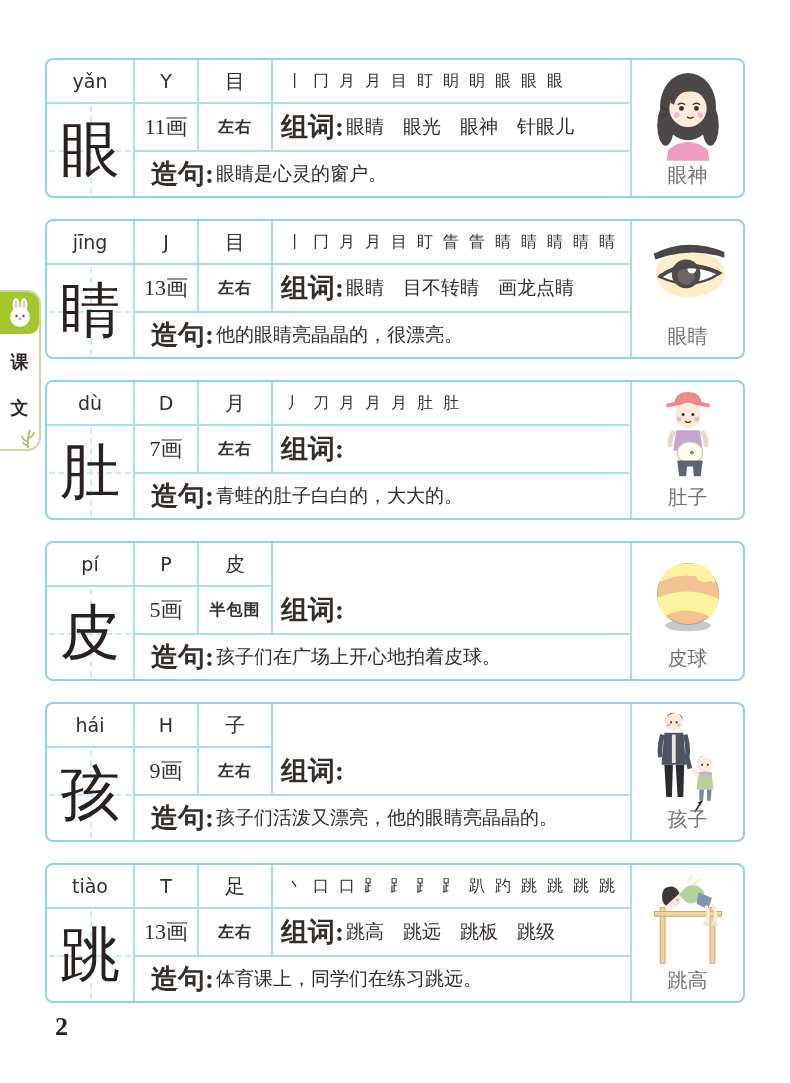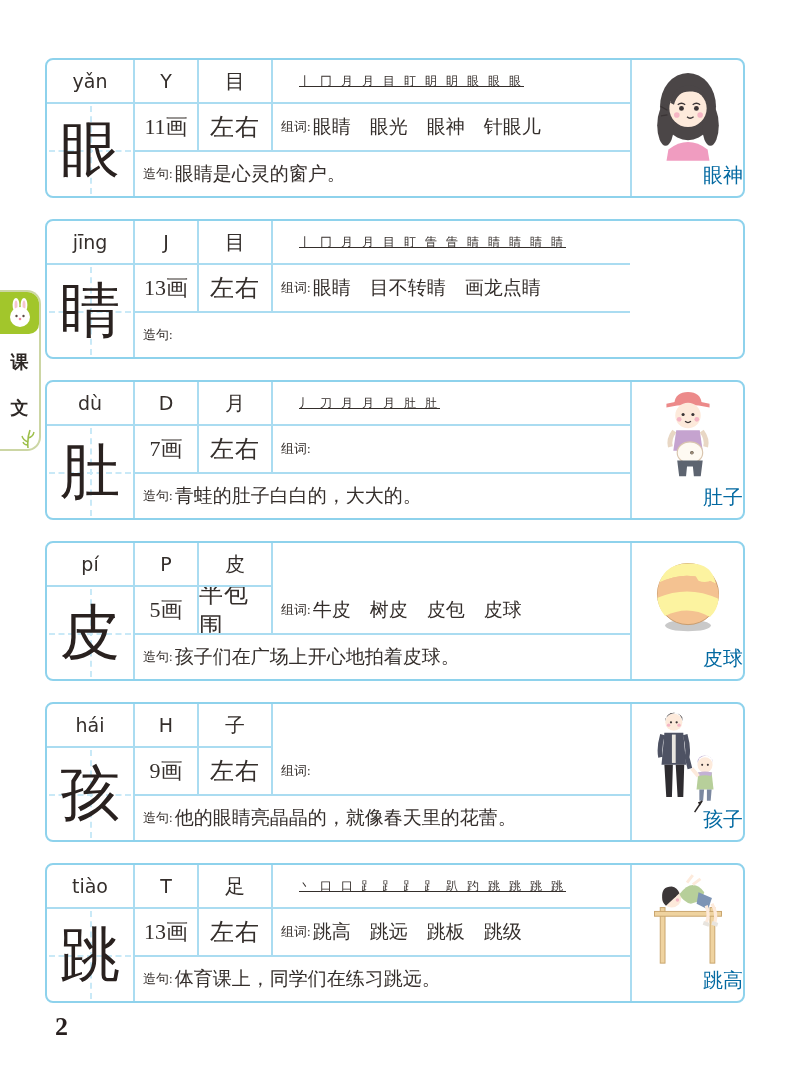--- a/index.html
+++ b/index.html
@@ -14,44 +14,44 @@
           grid-template-rows:44px 48px 1fr; }
 
   .br { border-right:2px solid #aadcf1; }
   .bb { border-bottom:2px solid #aadcf1; }
 
   .cell { display:flex; align-items:center; justify-content:center; overflow:hidden; }
 
   .pinyin   { grid-column:1; grid-row:1; font-family:"DejaVu Sans", sans-serif; font-size:19px; }
   .initial  { grid-column:2; grid-row:1; font-family:"DejaVu Sans", sans-serif; font-size:19px; }
   .radical  { grid-column:3; grid-row:1; font-size:20px; }
-  .strokes  { grid-column:4; grid-row:1; justify-content:flex-start; padding-left:26px;
-              font-size:12px; letter-spacing:3px; white-space:nowrap;text-decoration:underline; }
+  .strokes  { grid-column:4; grid-row:1; justify-content:flex-start; padding-left:14px;
+              font-size:16px; letter-spacing:3px; white-space:nowrap; }
 
   .charcell { grid-column:1; grid-row:2 / span 2; position:relative;
               display:flex; align-items:center; justify-content:center; }
   .charcell::before { content:""; position:absolute; left:50%; top:2px; bottom:2px;
                       border-left:2px dashed #c9e9f7; }
   .charcell::after  { content:""; position:absolute; top:50%; left:2px; right:2px;
                       border-top:2px dashed #c9e9f7; }
   .bigchar { position:relative; z-index:1; font-size:60px; line-height:1; color:#29211f; }
 
   .count     { grid-column:2; grid-row:2; font-size:22px; }
-  .structure { grid-column:3; grid-row:2; font-size:24px; letter-spacing:1px; }
+  .structure { grid-column:3; grid-row:2; font-size:16px; letter-spacing:1px;font-weight:bold; }
 
   .words { grid-column:4; grid-row:2; justify-content:flex-start; padding-left:8px;
            font-size:19px; white-space:nowrap; }
   .sentence { grid-column:2 / span 3; grid-row:3; justify-content:flex-start; padding-left:8px;
-              font-size:19px; white-space:nowrap; }
-  .lbl { font-weight:400; font-size:13px; margin-right:2px; }
+              font-size:19px; white-space:nowrap;margin-left:8px; }
+  .lbl { font-weight:700; font-size:27px; margin-right:2px; }
 
   .illu { grid-column:5; grid-row:1 / span 3; border-left:2px solid #aadcf1; position:relative;
           display:flex; justify-content:center; align-items:flex-start; padding-top:6px; }
-  .caption { position:absolute; bottom:7px; left:0; width:100%; text-align:right;
-             font-size:20px; color:#0369a1; }
+  .caption { position:absolute; bottom:7px; left:0; width:100%; text-align:center;
+             font-size:20px; color:#737373; }
 
   
   .side-tab { position:absolute; left:0; top:290px; width:41px; height:161px; background:#fff;
               border:2px solid #ccd6a4; border-left:none; border-radius:0 14px 14px 0; }
   .tab-head { height:42px; background:#a2c62b; border-radius:0 12px 10px 0;
               display:flex; align-items:center; justify-content:center; }
   .tab-chars { display:flex; flex-direction:column; align-items:center; gap:22px; margin-top:16px; }
   .tab-char { font-size:18px; font-weight:700; color:#2e2826; }
   .sprig { position:absolute; right:1px; bottom:1px; }
 
@@ -132,20 +132,33 @@
       <span class="bigchar">睛</span>
     </div>
     <div class="cell count br bb">13画</div>
     <div class="cell structure br bb">左右</div>
     <div class="cell words bb">
       <span class="lbl">组词:</span>
       <span>眼睛　目不转睛　画龙点睛</span>
     </div>
     <div class="cell sentence">
       <span class="lbl">造句:</span>
+      <span>他的眼睛亮晶晶的，很漂亮。</span>
+    </div>
+    <div class="illu">
+      <svg width="88" height="92" viewBox="0 0 92 92">
+        <path d="M14 36 Q8 56 24 66 Q44 76 66 68 Q86 60 84 44 Q82 28 60 26 Q28 22 14 36 Z" fill="#faeecb"></path>
+        <path d="M10 26 Q45 8 84 24 L84 30 Q48 18 12 32 Z" fill="#4b4647"></path>
+        <path d="M16 50 Q44 28 80 46 Q50 66 16 50 Z" fill="#ffffff" stroke="#4b4647" stroke-width="2.4"></path>
+        <circle cx="44" cy="47" r="15" fill="#4f4a4b"></circle>
+        <circle cx="44" cy="49" r="9" fill="#6b6566"></circle>
+        <circle cx="50" cy="42" r="4.5" fill="#ffffff"></circle>
+        <path d="M16 50 Q44 30 78 46" stroke="#4b4647" stroke-width="4" fill="none"></path>
+      </svg>
+      <div class="caption">眼睛</div>
     </div>
   </div>
 
   <div class="card">
     <div class="cell pinyin br bb">dù</div>
     <div class="cell initial br bb">D</div>
     <div class="cell radical br bb">月</div>
     <div class="cell strokes bb">丿 刀 月 月 月 肚 肚</div>
     <div class="charcell br">
       <span class="bigchar">肚</span>
@@ -184,21 +197,20 @@
     <div class="cell pinyin br bb">pí</div>
     <div class="cell initial br bb">P</div>
     <div class="cell radical br bb">皮</div>
     <div class="charcell br">
       <span class="bigchar">皮</span>
     </div>
     <div class="cell count br bb">5画</div>
     <div class="cell structure br bb">半包围</div>
     <div class="cell words bb">
       <span class="lbl">组词:</span>
-      <span>牛皮　树皮　皮包　皮球</span>
     </div>
     <div class="cell sentence">
       <span class="lbl">造句:</span>
       <span>孩子们在广场上开心地拍着皮球。</span>
     </div>
     <div class="illu">
       <svg width="86" height="92" viewBox="0 0 90 92">
         <ellipse cx="45" cy="78" rx="24" ry="6" fill="#c9c9c9"></ellipse>
         <circle cx="45" cy="45" r="32" fill="#f4c291" stroke="#c79a6b" stroke-width="1"></circle>
         <path d="M15 33 Q45 18 74 34 Q70 12 45 13 Q22 13 15 33 Z" fill="#fcf3a0"></path>
@@ -217,21 +229,21 @@
     <div class="charcell br">
       <span class="bigchar">孩</span>
     </div>
     <div class="cell count br bb">9画</div>
     <div class="cell structure br bb">左右</div>
     <div class="cell words bb">
       <span class="lbl">组词:</span>
     </div>
     <div class="cell sentence">
       <span class="lbl">造句:</span>
-      <span>他的眼睛亮晶晶的，就像春天里的花蕾。</span>
+      <span>孩子们活泼又漂亮，他的眼睛亮晶晶的。</span>
     </div>
     <div class="illu">
       <svg width="86" height="104" viewBox="0 0 90 110">
         <circle cx="30" cy="13" r="9" fill="#fdeadb"></circle>
         <path d="M21 12 Q22 3 30 3 Q38 3 39 12 L39 8 Q34 0 25 5 L21 9 Z" fill="#3c3738"></path>
         <circle cx="27" cy="13" r="1.2" fill="#3a3435"></circle>
           <circle cx="33" cy="13" r="1.2" fill="#3a3435"></circle>
         <circle cx="24.5" cy="16" r="1.8" fill="#f5b5c4"></circle>
           <circle cx="35.5" cy="16" r="1.8" fill="#f5b5c4"></circle>
         <path d="M20 24 L40 24 L43 58 L17 58 Z" fill="#4e5263"></path>

